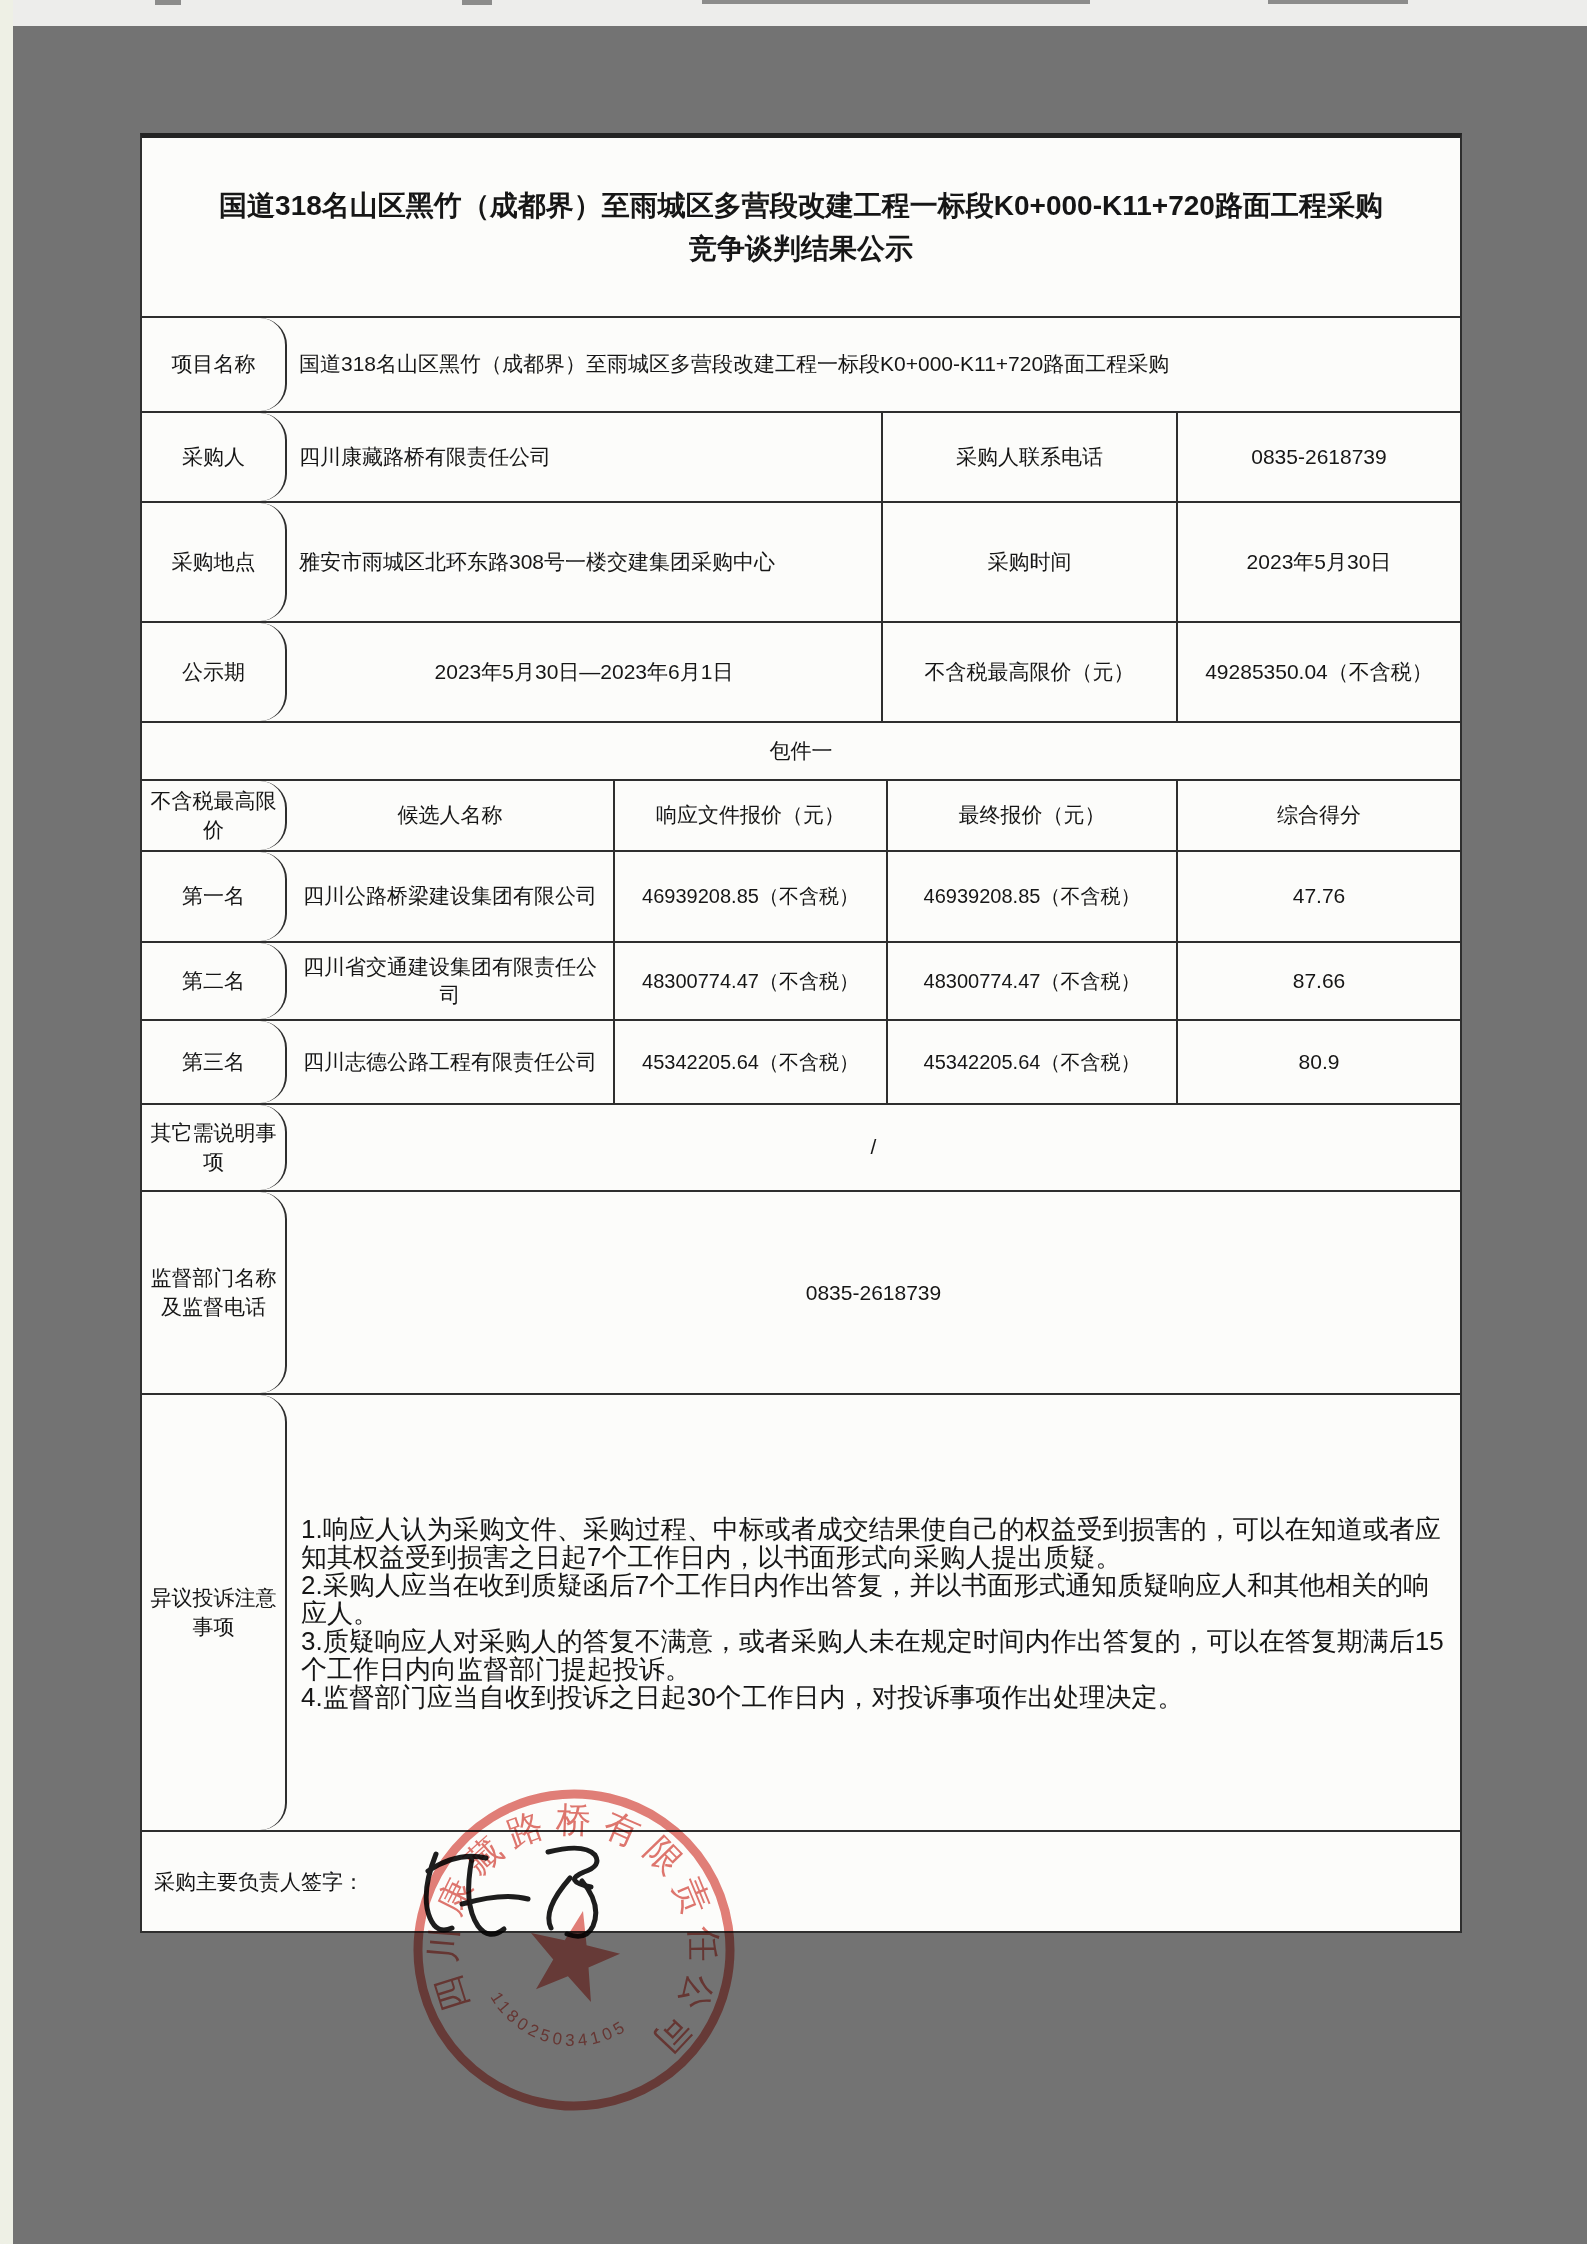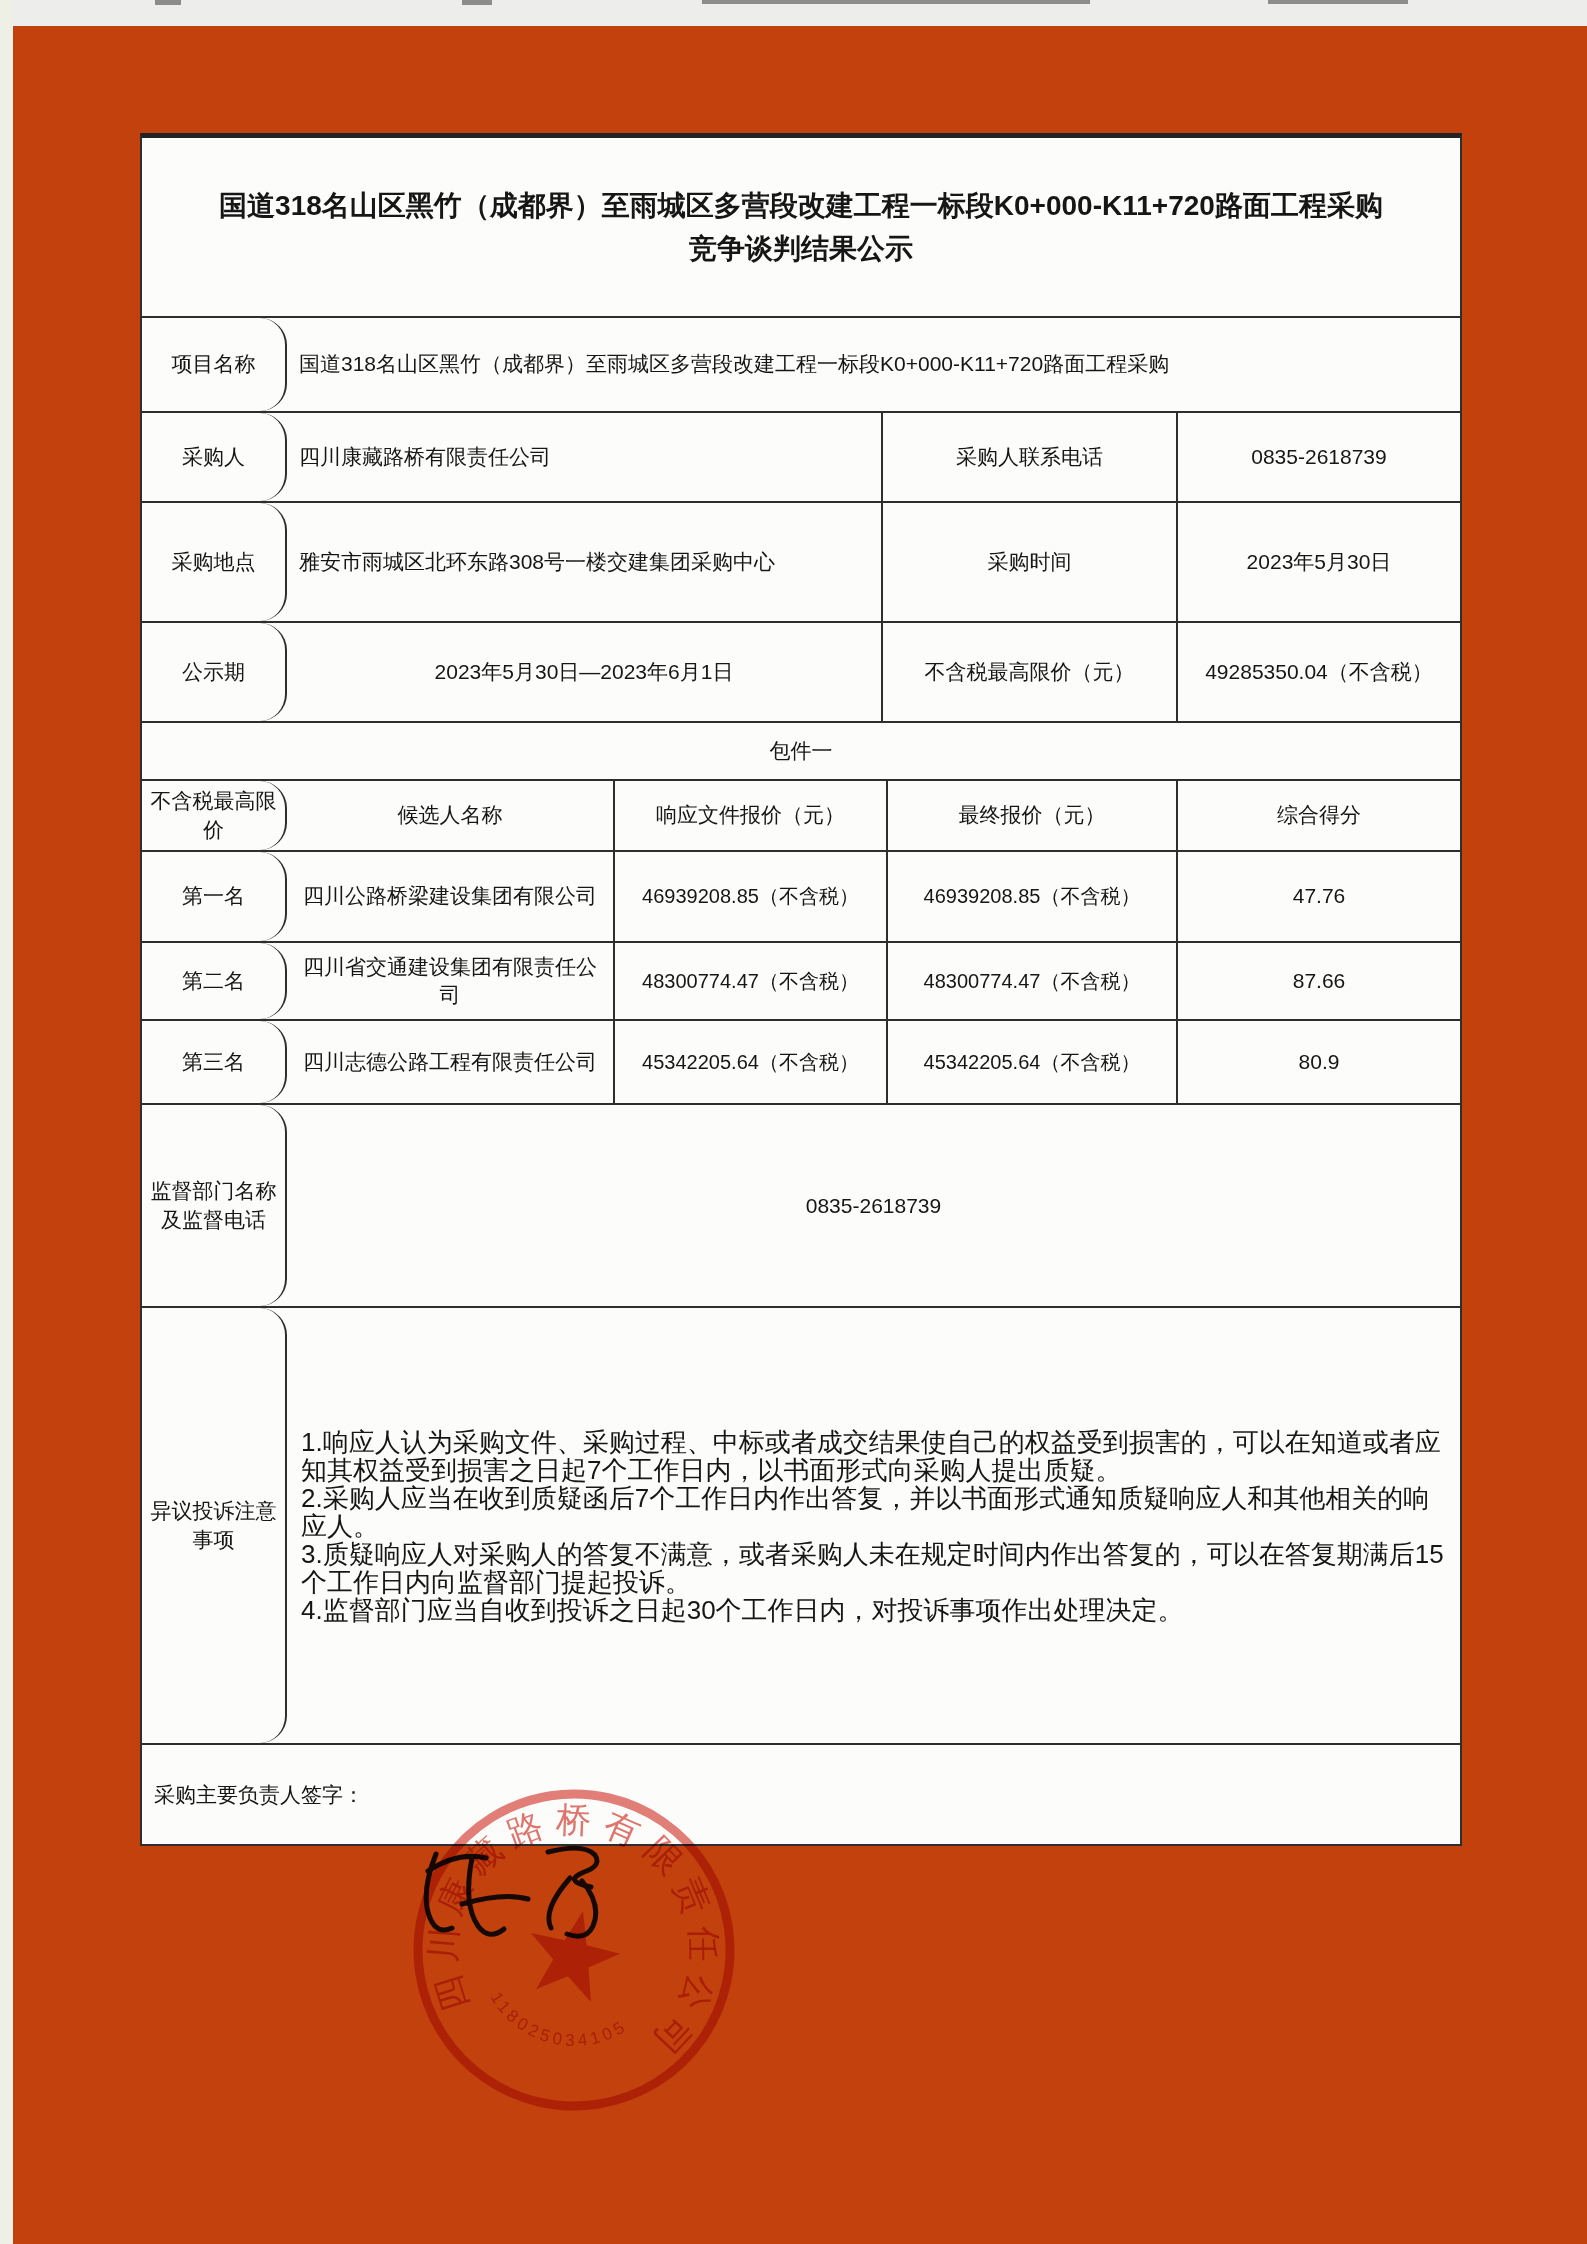--- a/index.html
+++ b/index.html
@@ -5,21 +5,21 @@
   * { margin:0; padding:0; box-sizing:border-box; }
   html,body { width:1587px; height:2244px; }
   body {
     font-family: "Liberation Sans", sans-serif;
     background:#f4f4f2;
     position:relative;
     color:#171717;
   }
   .page {
     position:absolute; inset:0;
-    background:#c2410c;
+    background:#737373;
     overflow:hidden;
   }
   .top-strip   { position:absolute; left:0; top:0; width:1587px; height:26px; background:#ededeb; }
   .left-strip  { position:absolute; left:0; top:0; width:13px; height:2244px; background:#eef0e5; }
   .edge-dash   { position:absolute; top:0; height:5px; background:#3c3c3c; opacity:.55; }
 
   
   .tbl {
     position:absolute; left:140px; top:133px; width:1322px;
     border:2px solid #2e2e2e;
@@ -157,20 +157,24 @@
       <div class="c grow">87.66</div>
     </div>
     <div class="r" style="height:84px">
       <div class="c w-label">第三名</div>
       <div class="c w-name">四川志德公路工程有限责任公司</div>
       <div class="c w-price price">45342205.64（不含税）</div>
       <div class="c w-final price">45342205.64（不含税）</div>
       <div class="c grow">80.9</div>
     </div>
 
+    <div class="r" style="height:87px">
+      <div class="c w-label">其它需说明事项</div>
+      <div class="c grow">/</div>
+    </div>
 
     <div class="r super" style="height:203px">
       <div class="c w-label">监督部门名称及监督电话</div>
       <div class="stack">
         <div class="sub second">0835-2618739</div>
       </div>
     </div>
 
     <div class="r" style="height:437px">
       <div class="c w-label">异议投诉注意事项</div>

